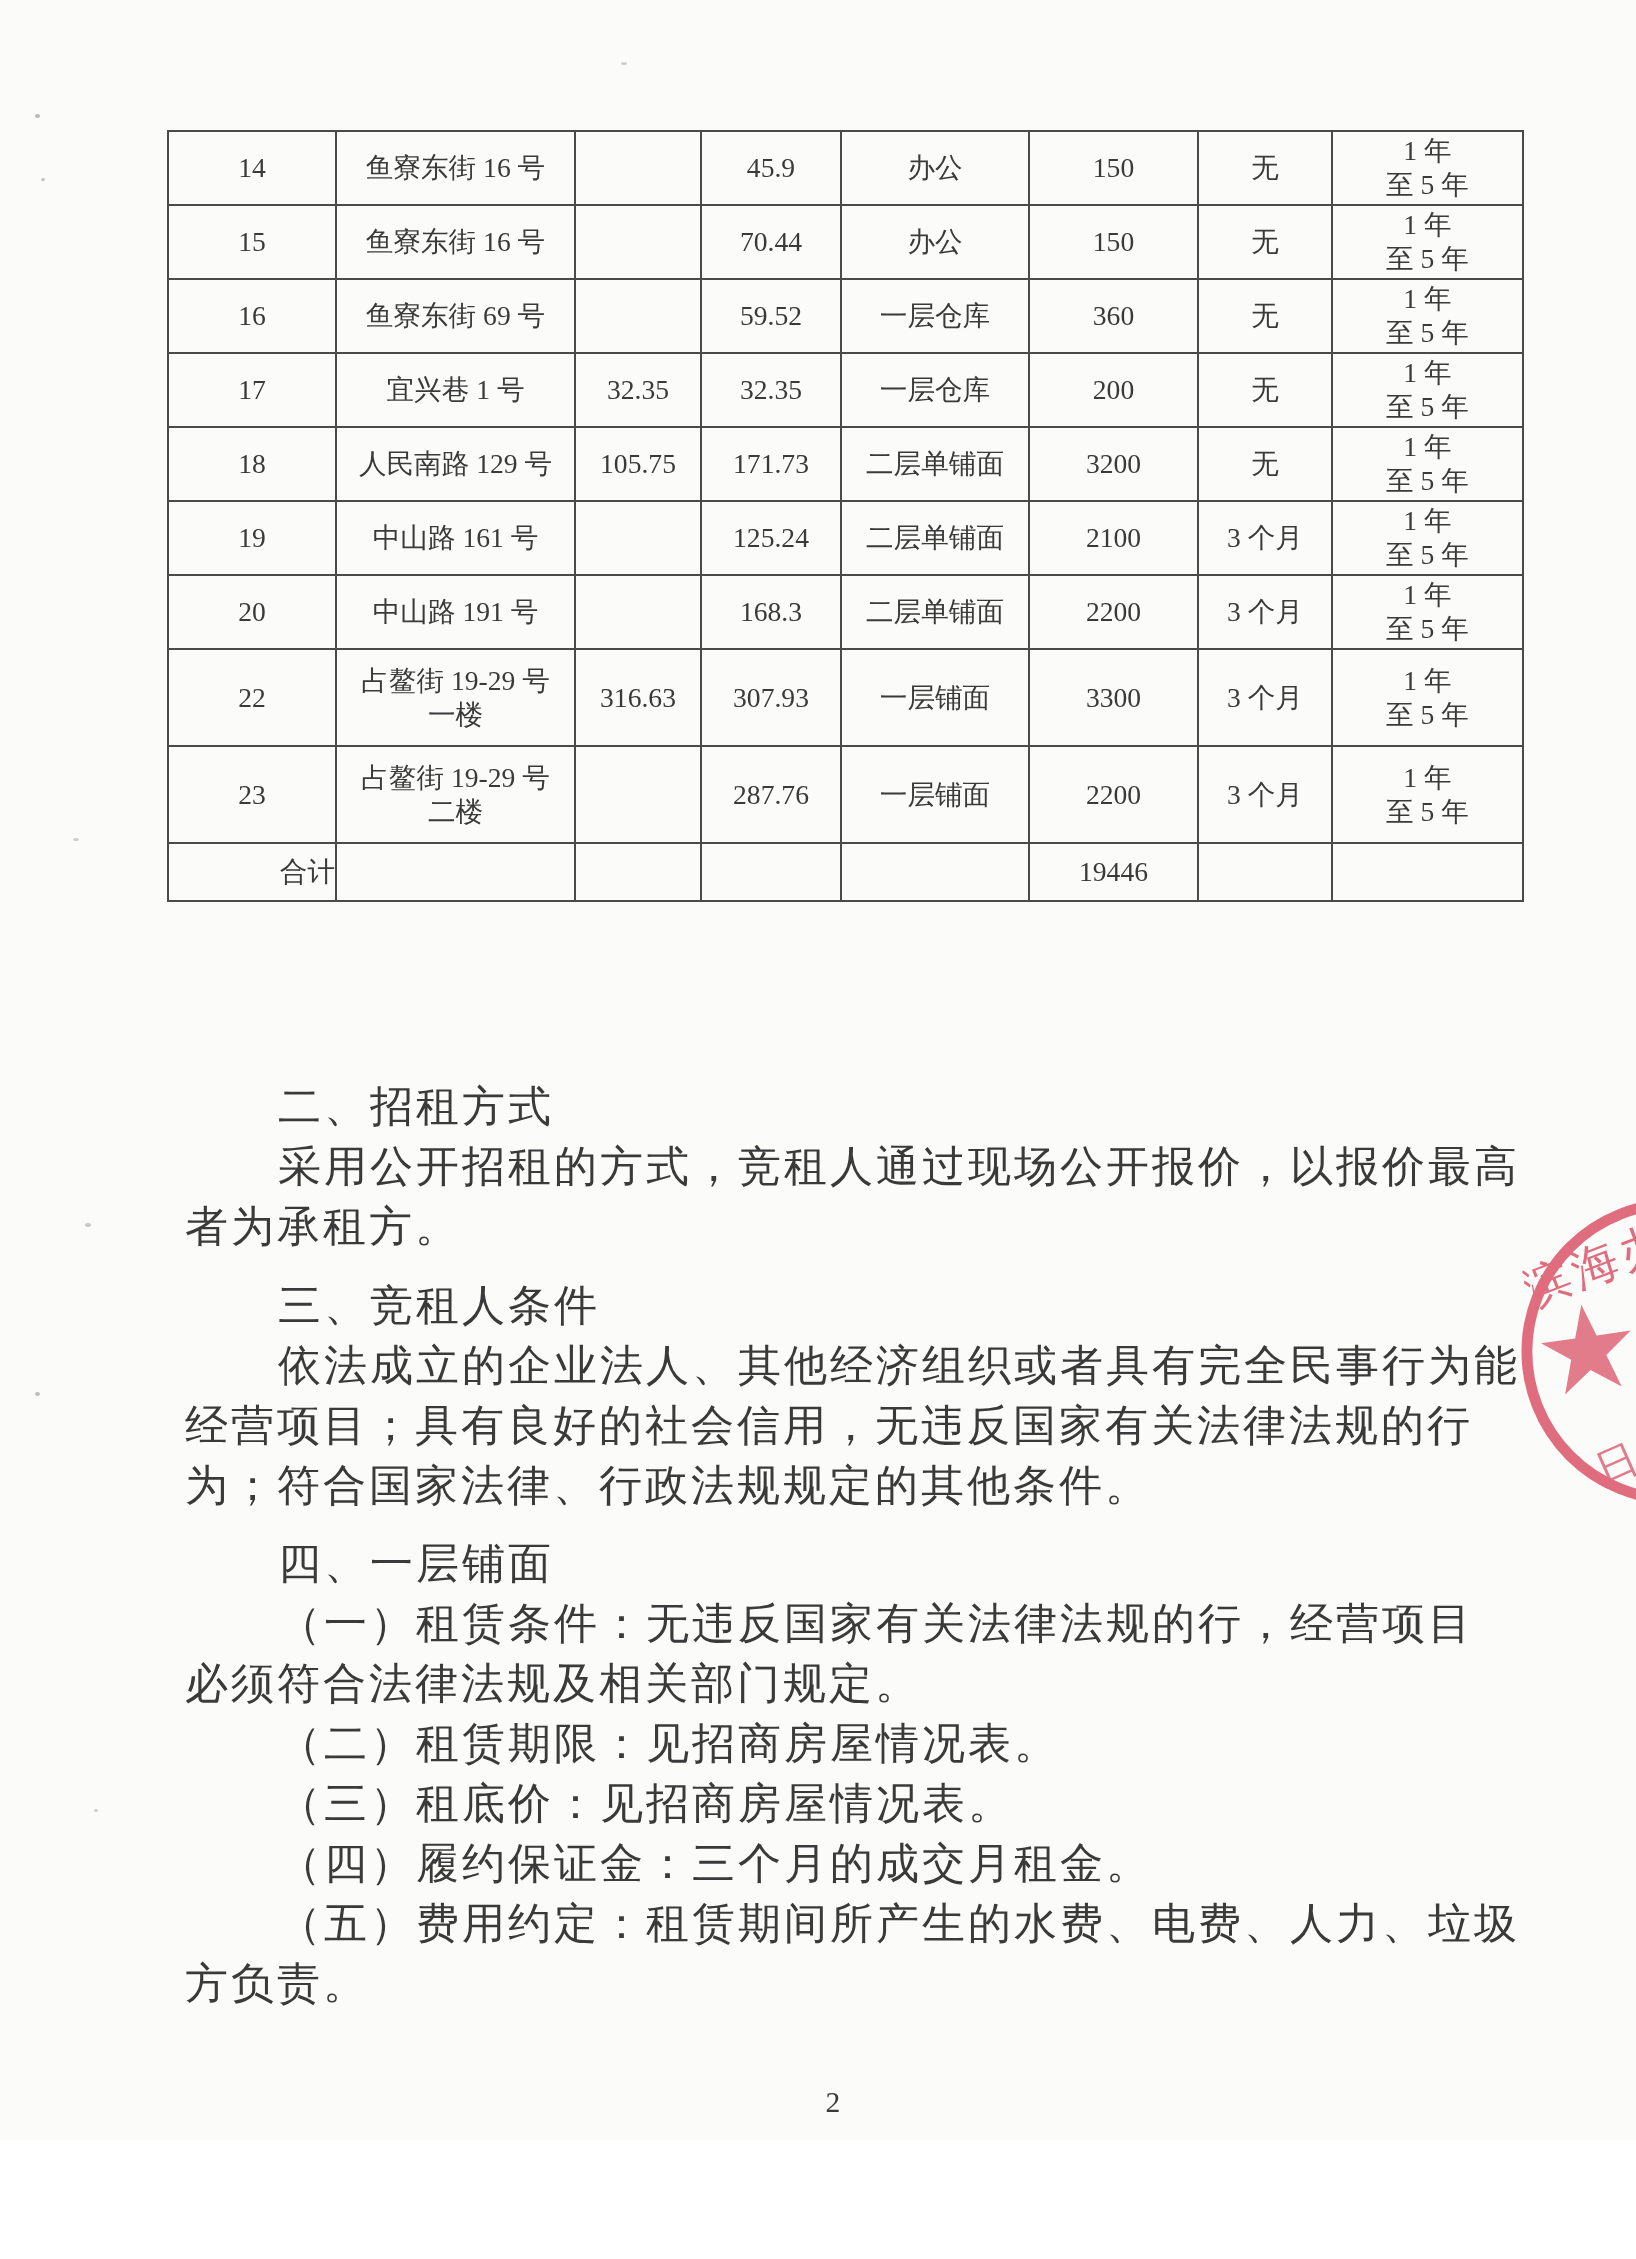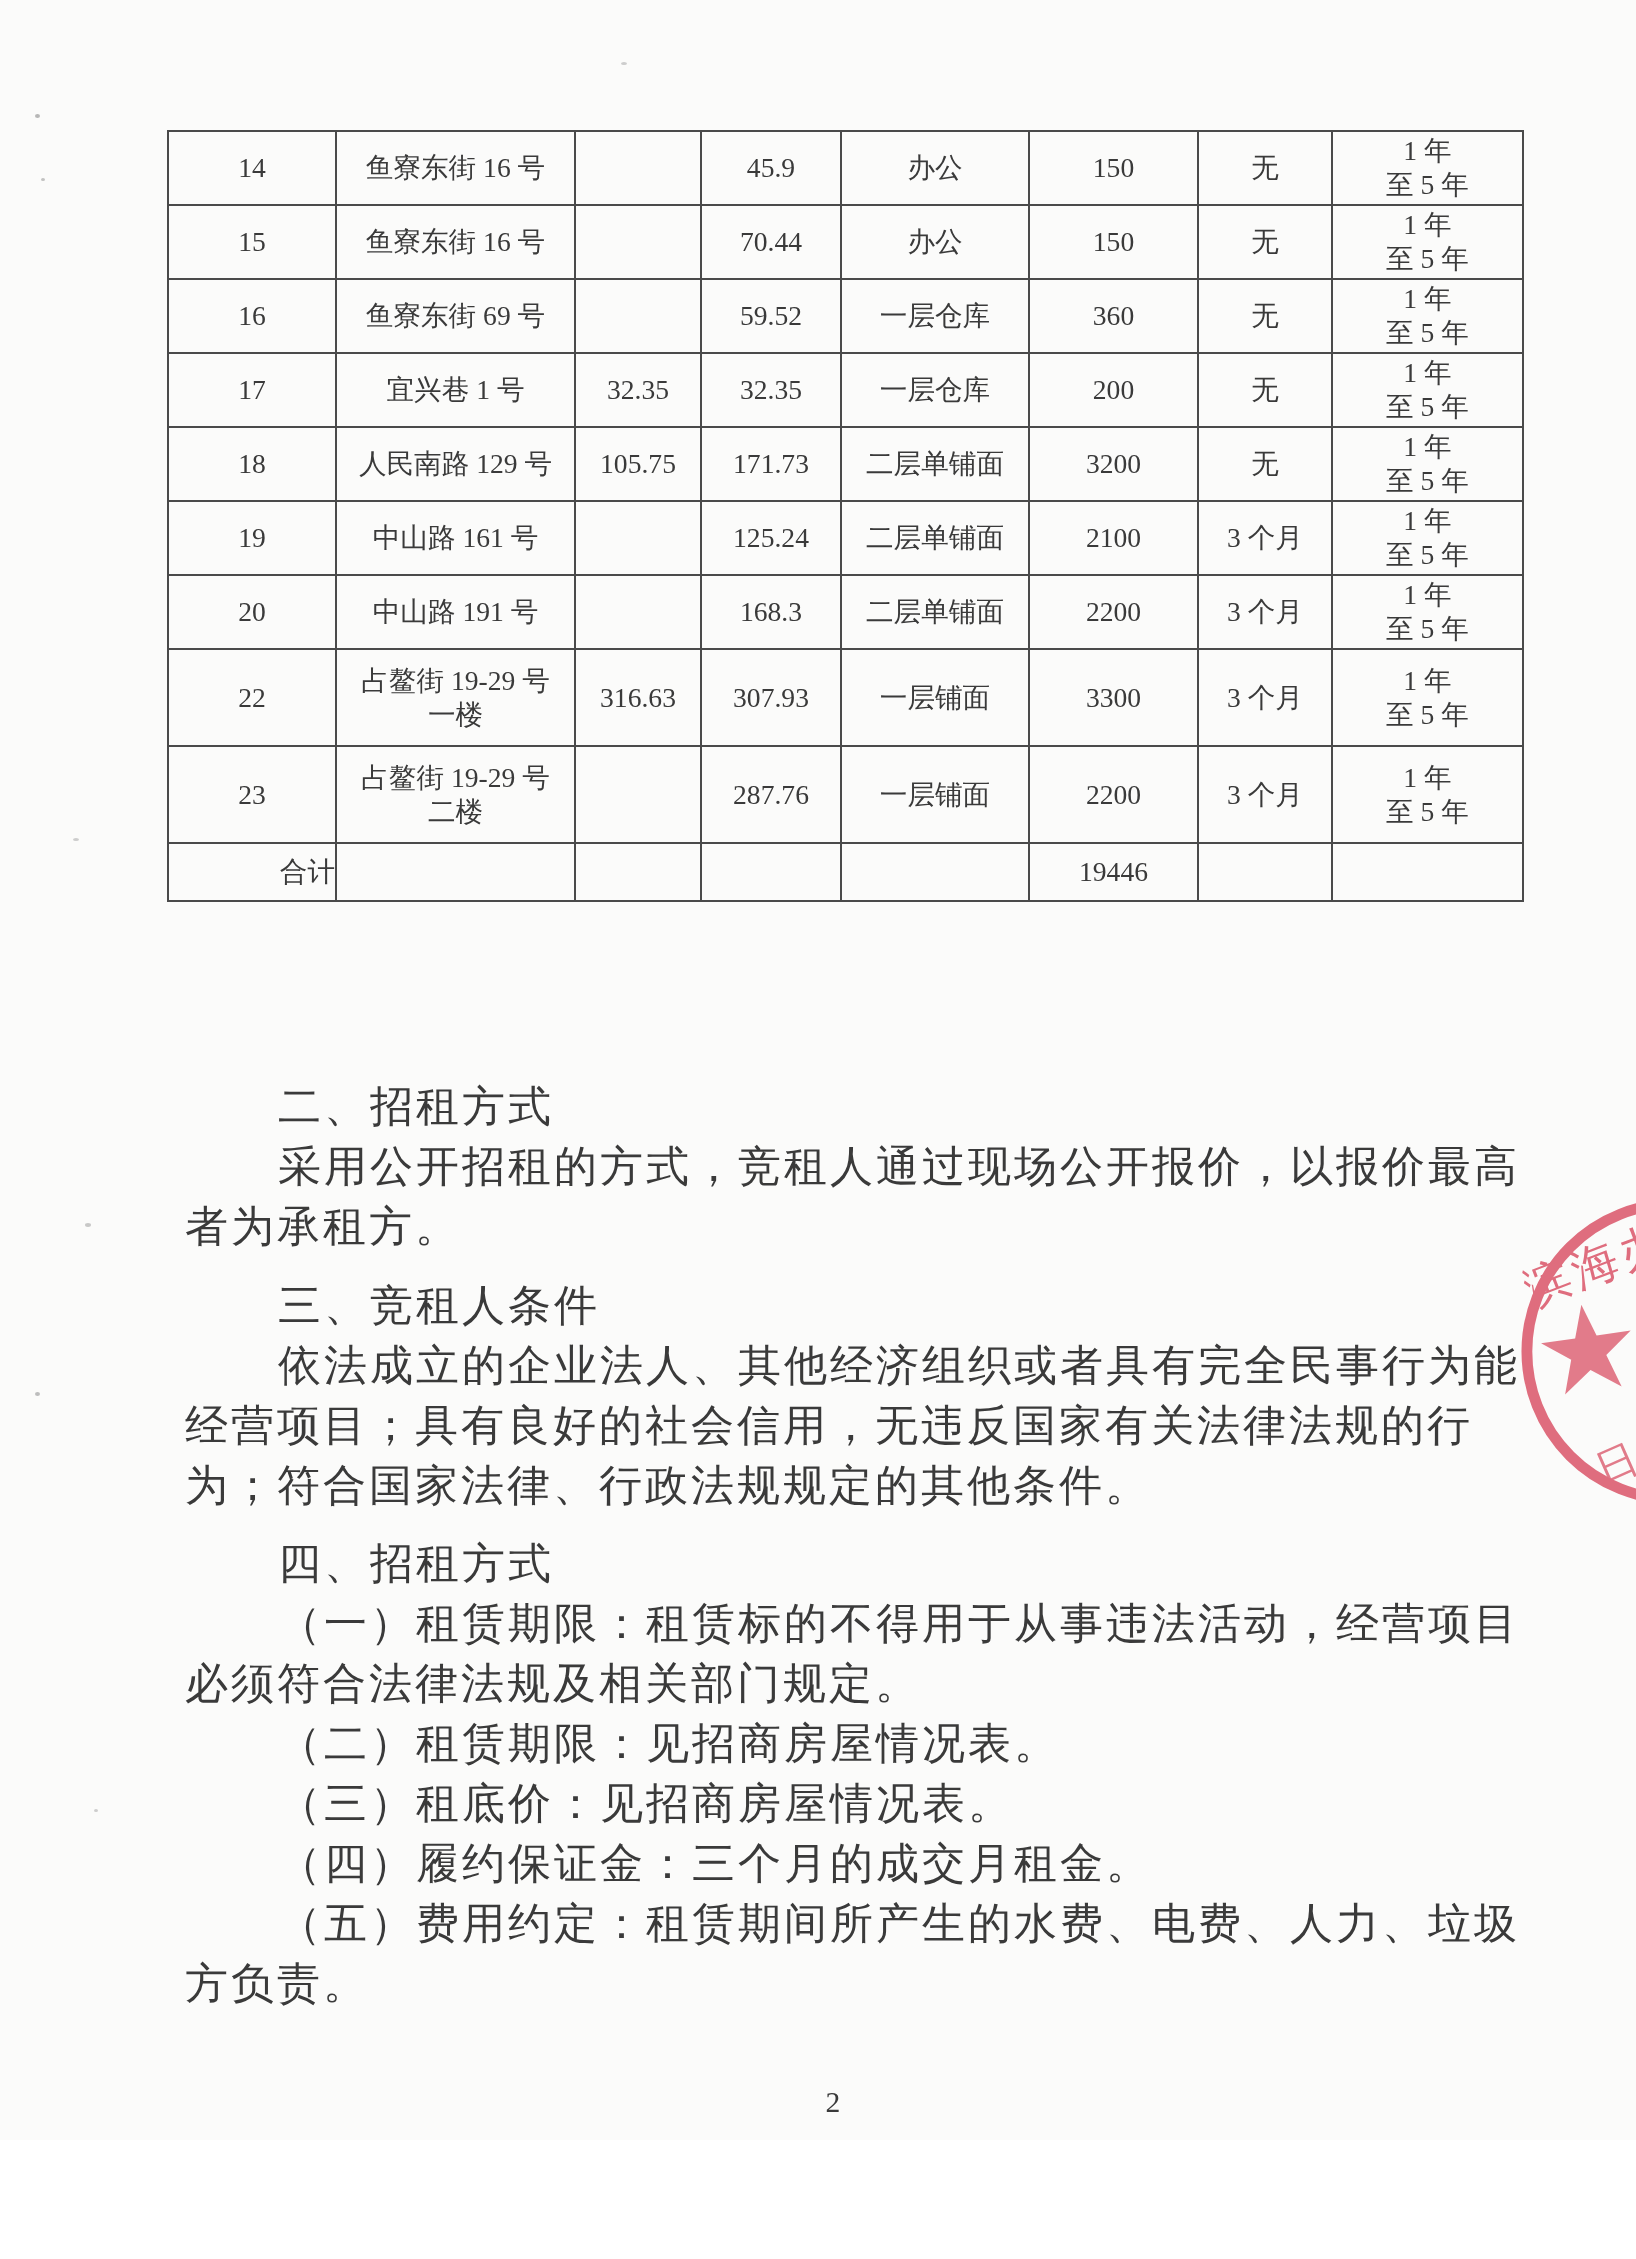--- a/index.html
+++ b/index.html
@@ -186,22 +186,22 @@
   </table>
 
   <div class="doc-text">
       <div class="line indent">二、招租方式</div>
       <div class="line indent">采用公开招租的方式，竞租人通过现场公开报价，以报价最高</div>
       <div class="line">者为承租方。</div>
       <div class="line indent gap">三、竞租人条件</div>
       <div class="line indent">依法成立的企业法人、其他经济组织或者具有完全民事行为能</div>
       <div class="line">经营项目；具有良好的社会信用，无违反国家有关法律法规的行</div>
       <div class="line">为；符合国家法律、行政法规规定的其他条件。</div>
-      <div class="line indent gap">四、招租方式</div>
-      <div class="line indent">（一）租赁期限：租赁标的不得用于从事违法活动，经营项目</div>
+      <div class="line indent gap">四、一层铺面</div>
+      <div class="line indent">（一）租赁条件：无违反国家有关法律法规的行，经营项目</div>
       <div class="line">必须符合法律法规及相关部门规定。</div>
       <div class="line indent">（二）租赁期限：见招商房屋情况表。</div>
       <div class="line indent">（三）租底价：见招商房屋情况表。</div>
       <div class="line indent">（四）履约保证金：三个月的成交月租金。</div>
       <div class="line indent">（五）费用约定：租赁期间所产生的水费、电费、人力、垃圾</div>
       <div class="line">方负责。</div>
     </div>
 
   <div class="page-num">2</div>
 

